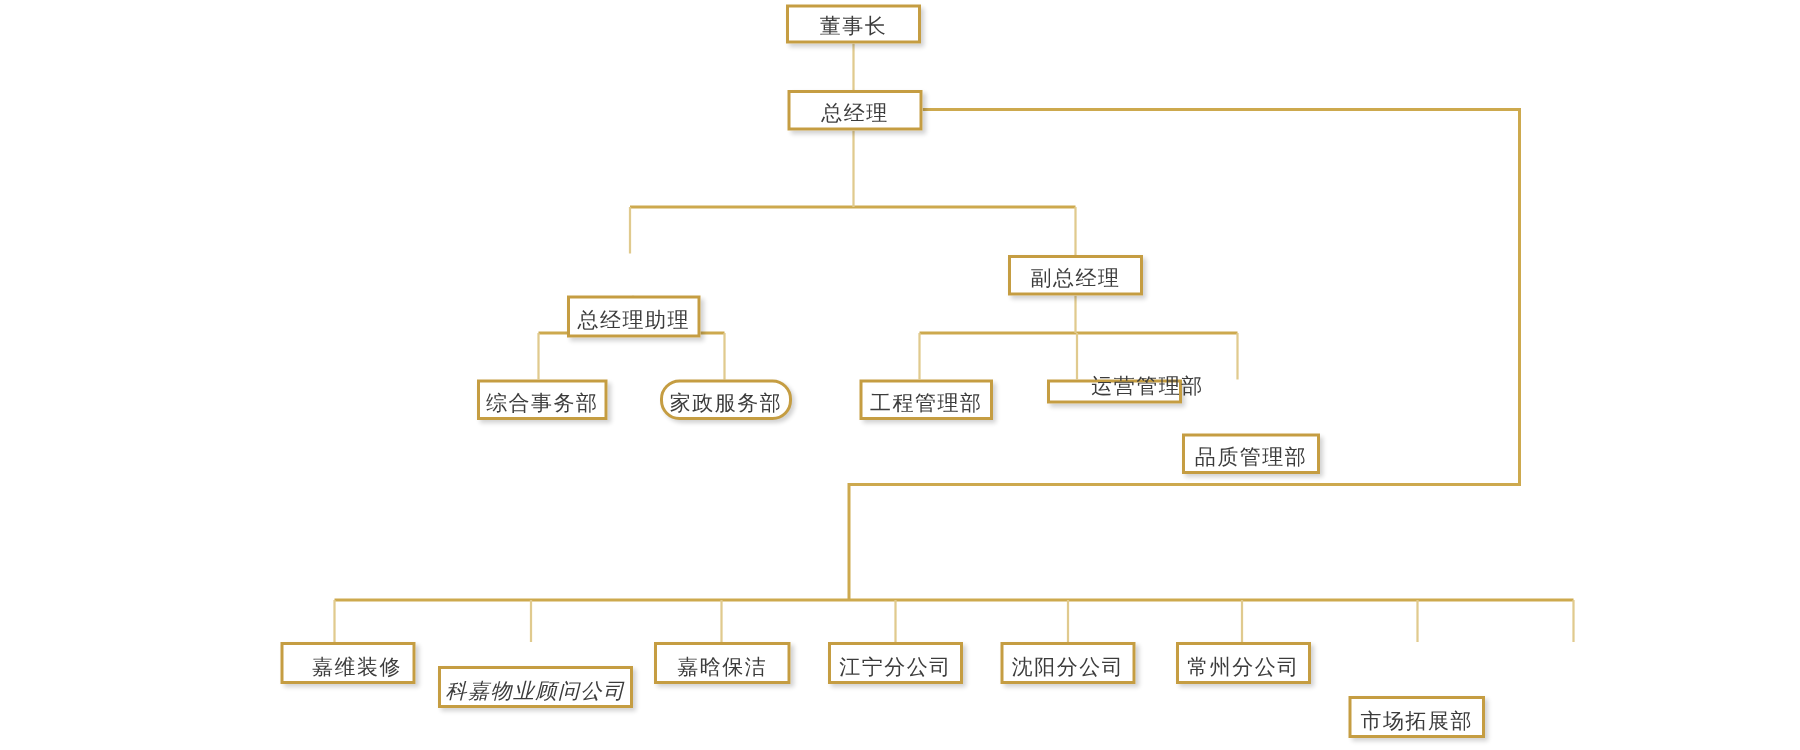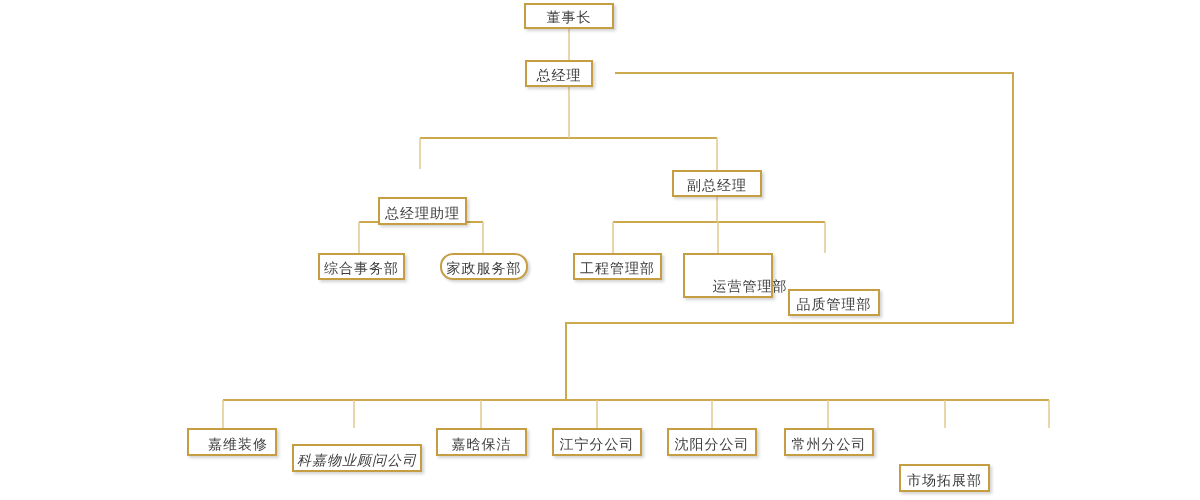--- a/index.html
+++ b/index.html
@@ -85,41 +85,41 @@
     <path class="line-light" d="M712 400 L712 428"></path>
     <path class="line-light" d="M828 400 L828 428"></path>
     <path class="line-light" d="M945 400 L945 428"></path>
     <path class="line-light" d="M1049 400 L1049 428"></path>
   </svg>
 
   <div class="node" style="left:524px; top:3px; width:90px; height:26px;">
     <span>董事长</span>
   </div>
 
-  <div class="node" style="left:525px; top:60px; width:68px; height:27px;">
+  <div class="node" style="left:525px; top:60px; width:90px; height:27px;">
     <span>总经理</span>
   </div>
 
   <div class="node" style="left:378px; top:169px; width:89px; height:28px;margin-top:28px;">
     <span>总经理助理</span>
   </div>
   <div class="node" style="left:672px; top:170px; width:90px; height:27px;">
     <span>副总经理</span>
   </div>
 
   <div class="node" style="left:318px; top:253px; width:87px; height:27px;">
     <span>综合事务部</span>
   </div>
   <div class="node" style="left:440px; top:253px; width:88px; height:27px;border-radius:13px;">
     <span>家政服务部</span>
   </div>
   <div class="node" style="left:573px; top:253px; width:89px; height:27px;">
     <span>工程管理部</span>
   </div>
-  <div class="node" style="left:683px; top:253px; width:90px; height:45px;padding-left:44px;">
+  <div class="node" style="left:698px; top:253px; width:90px; height:16px;padding-left:44px;">
     <span>运营管理部</span>
   </div>
   <div class="node" style="left:788px; top:253px; width:92px; height:27px;margin-top:36px;">
     <span>品质管理部</span>
   </div>
 
   <div class="node" style="left:187px; top:428px; width:90px; height:28px;padding-left:12px;">
     <span>嘉维装修</span>
   </div>
   <div class="node" style="left:292px; top:444px; width:130px; height:28px;font-style:italic;">

